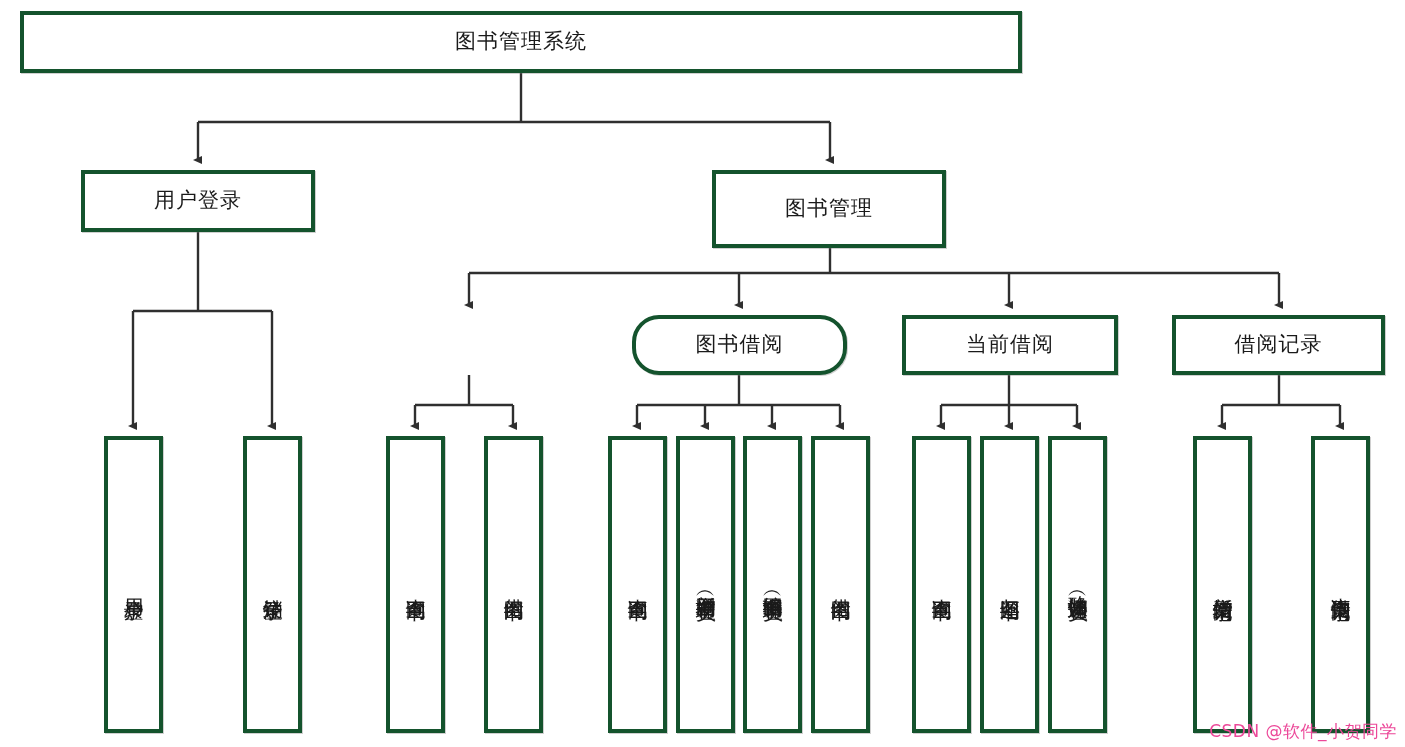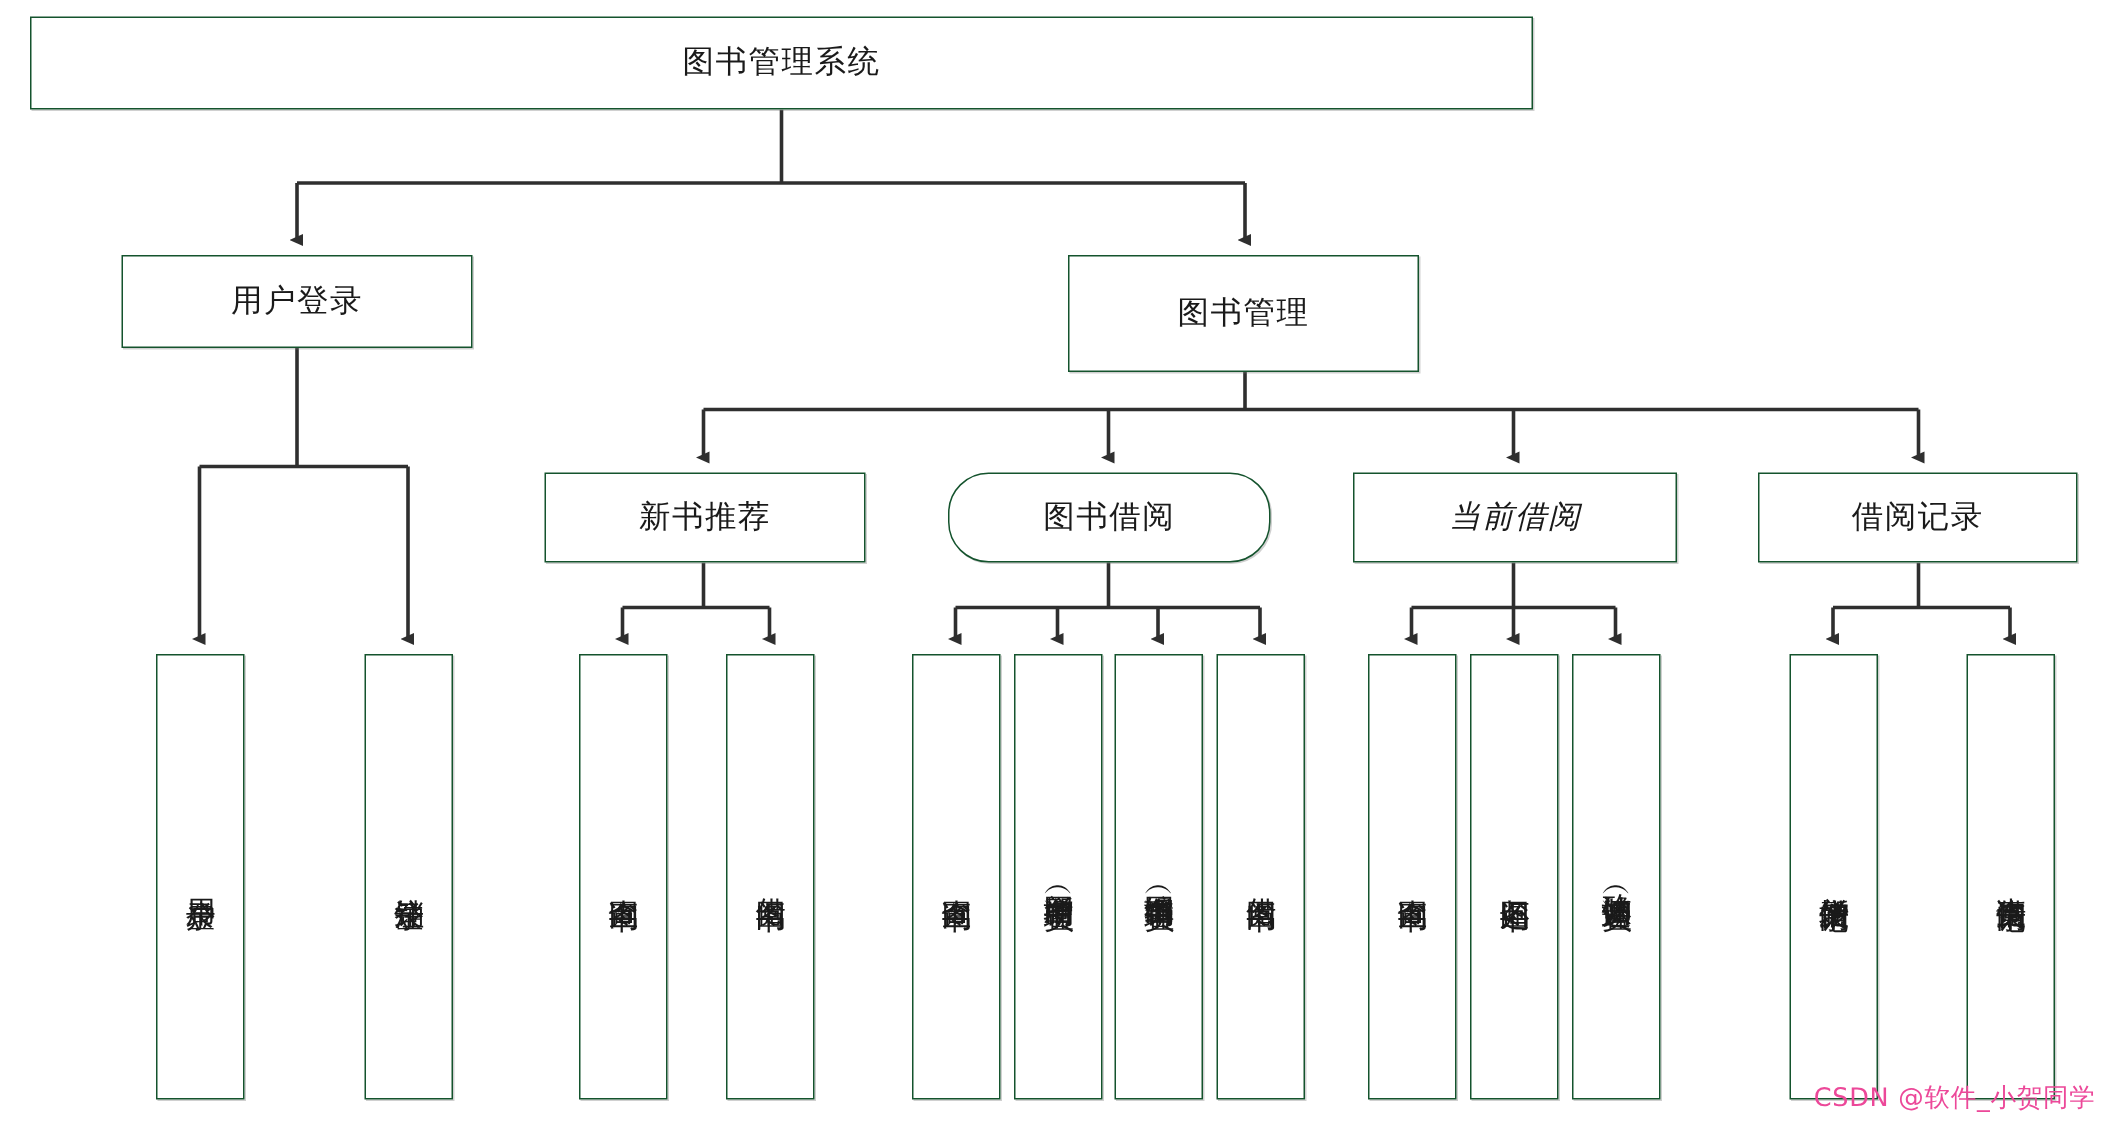--- a/index.html
+++ b/index.html
@@ -22,21 +22,21 @@
     position: absolute;
     left: 0;
     top: 0;
     width: 1405px;
     height: 747px;
     pointer-events: none;
   }
   .node {
     position: absolute;
     box-sizing: border-box;
-    border: 1px solid #14532d;
+    border: 4px solid #14532d;
     background: #ffffff;
     display: flex;
     align-items: center;
     justify-content: center;
     color: #1a1a1a;
     box-shadow: 1px 1px 0 rgba(120,120,120,0.35);
   }
   .node.horizontal {
     font-size: 21px;
     letter-spacing: 1px;
@@ -126,27 +126,24 @@
     <span>图书管理系统</span>
   </div>
 
   <div class="node horizontal" style="left:81px; top:170px; width:234px; height:62px;">
     <span>用户登录</span>
   </div>
   <div class="node horizontal" style="left:712px; top:170px; width:234px; height:78px;">
     <span>图书管理</span>
   </div>
 
-  <div class="node horizontal" style="left:363px; top:315px; width:214px; height:60px;">
-    <span>新书推荐</span>
-  </div>
   <div class="node horizontal" style="left:632px; top:315px; width:215px; height:60px;border-radius:27px;">
     <span>图书借阅</span>
   </div>
-  <div class="node horizontal" style="left:902px; top:315px; width:216px; height:60px;font-style:italic;">
+  <div class="node horizontal" style="left:902px; top:315px; width:216px; height:60px;">
     <span>当前借阅</span>
   </div>
   <div class="node horizontal" style="left:1172px; top:315px; width:213px; height:60px;align-items:center;">
     <span>借阅记录</span>
   </div>
 
   <div class="node vertical" style="left:104px; top:436px; width:59px; height:297px;">
     <span class="vtext">用户登录</span>
   </div>
   <div class="node vertical" style="left:243px; top:436px; width:59px; height:297px;">

